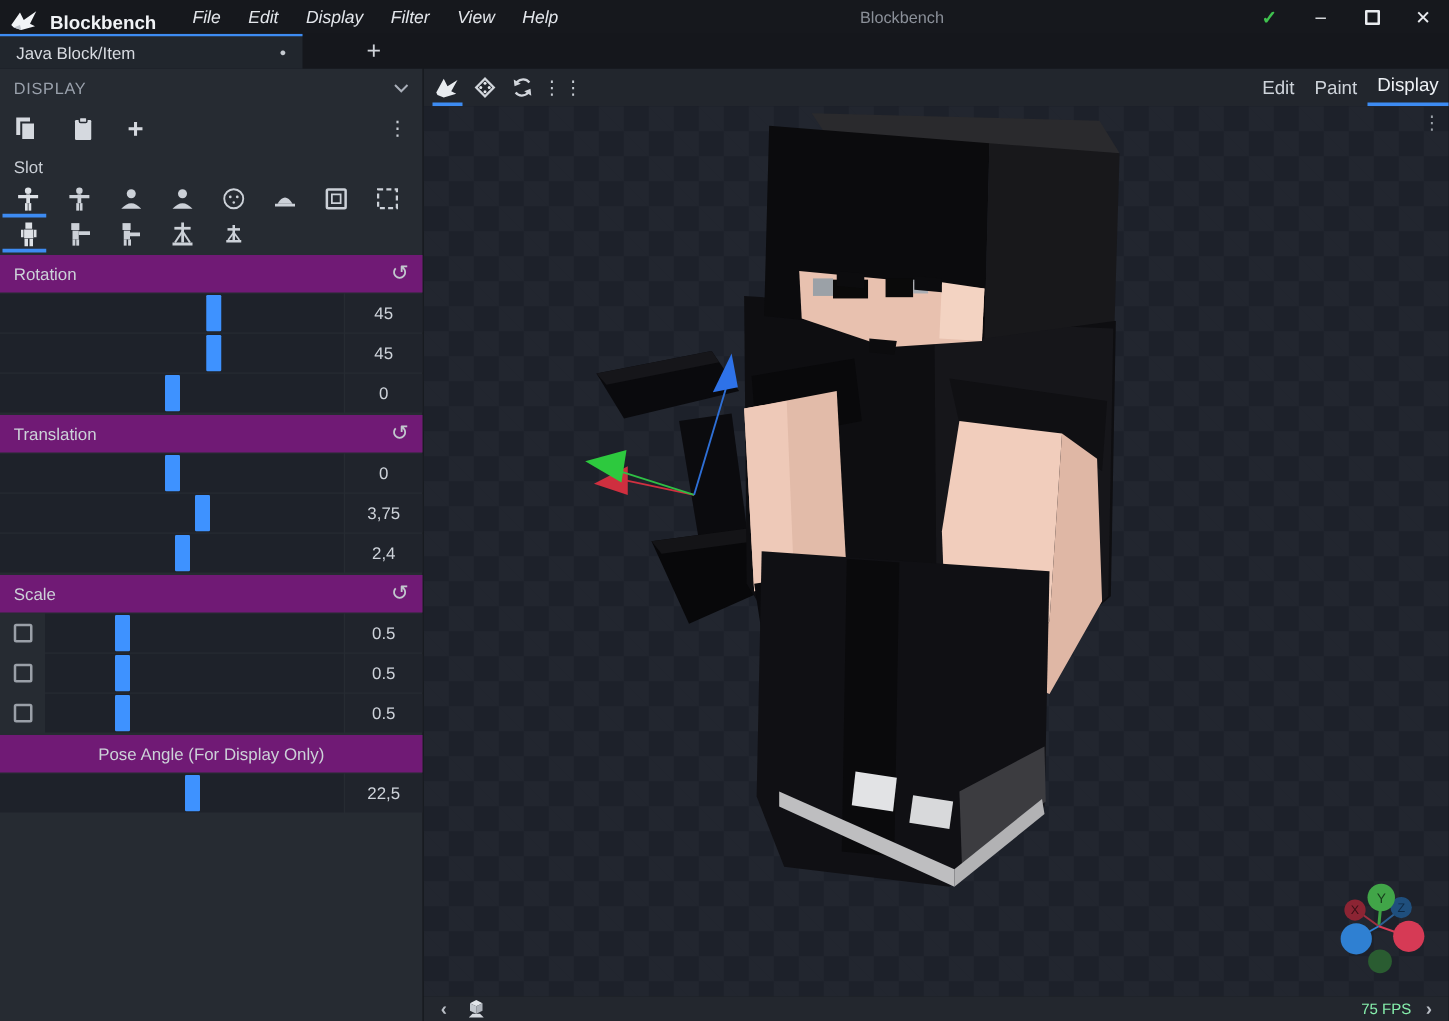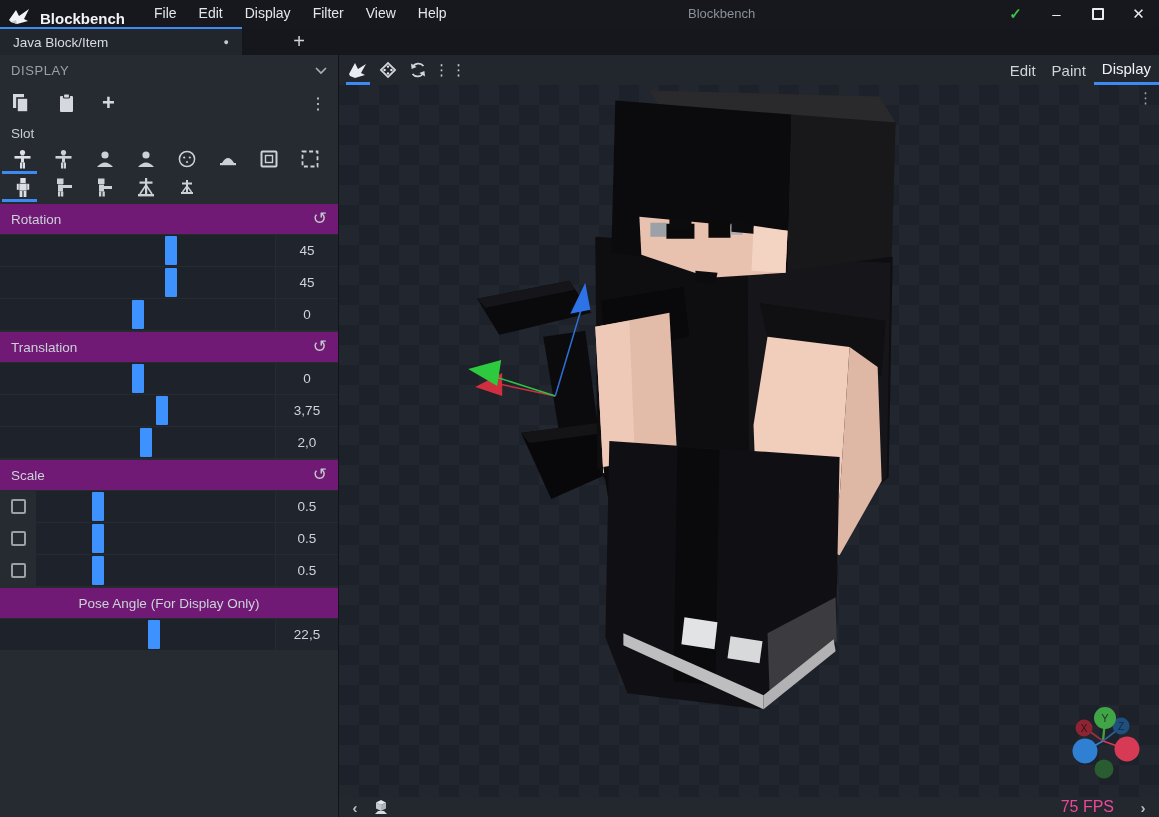--- a/index.html
+++ b/index.html
@@ -3,21 +3,21 @@
 <meta charset="utf-8">
 <style>
   * { margin:0; padding:0; box-sizing:border-box; }
   html,body { width:1159px; height:817px; overflow:hidden; background:#16181d;
     font-family:"Liberation Sans", sans-serif; -webkit-font-smoothing:antialiased; }
 
   
   .titlebar { height:27px; background:#16181d; display:flex; align-items:flex-end; position:relative; }
   .logo { width:26px; height:20px; margin:0 6px 0 8px; display:flex; align-items:center; }
   .appname { color:#f1f3f6; font-size:15px; font-weight:bold; margin-right:18px; }
-  .menus { display:flex; }
+  .menus { display:flex;font-style:italic; }
   .menus span { padding:0 11px; font-size:14px; color:#e3e6eb; cursor:default; line-height:27px; }
   .win-title { position:absolute; left:688px; top:0; line-height:27px; color:#8b9099; font-size:13px; }
   .controls { margin-left:auto; display:flex; height:27px; }
   .ctrl { width:41px; height:27px; display:flex; align-items:center; justify-content:center;
           color:#e9ebef; font-size:15px; }
   .ctrl.check { color:#3fc14e; font-weight:bold; }
   .ctrl .maxbox { width:12px; height:12px; border:2px solid #e9ebef; border-radius:1px; }
 
   
   .tabbar { height:28px; background:#15171c; display:flex; align-items:stretch;gap:38px; }
@@ -71,21 +71,21 @@
     background-image:
       linear-gradient(45deg, #22262f 25%, transparent 25%, transparent 75%, #22262f 75%),
       linear-gradient(45deg, #22262f 25%, transparent 25%, transparent 75%, #22262f 75%);
     background-position:0 0, 20px 20px; background-size:40px 40px; }
   .scene { position:absolute; inset:0; width:100%; height:100%; }
   .corner-kebab { position:absolute; top:4px; right:6px; color:#9aa0a8; font-size:15px; }
   .navgizmo { position:absolute; right:12px; bottom:14px; }
 
   .vbottom { height:20px; background:#23272e; display:flex; align-items:center; padding:0 8px; }
   .vbottom .chev { color:#b9bec5; font-size:15px; font-weight:bold; width:16px; text-align:center; }
-  .vbottom .fps { margin-left:auto; color:#ec4899; font-size:16px; margin-right:21px; }
+  .vbottom .fps { margin-left:auto; color:#86efac; font-size:12px; margin-right:6px; }
   .ped-icon { margin-left:10px; display:flex; align-items:center; }
 </style>
 </head>
 <body>
 
 <div class="titlebar">
   <span class="logo">
     <svg width="24" height="18" viewBox="0 0 24 18">
       <polygon points="1,12 8,2 11,8 21,1 16,11 20,13 9,16 3,14" fill="#f2f4f7"></polygon>
       <polygon points="3,14 9,16 8,12" fill="#c2c7cf"></polygon>
@@ -292,21 +292,21 @@
         <div class="srow">
           <div class="track">
             <div class="handle" style="left: 59%; background: rgb(62, 146, 255);"></div>
           </div>
           <div class="val">3,75</div>
         </div>
         <div class="srow">
           <div class="track">
             <div class="handle" style="left: 53%; background: rgb(62, 146, 255);"></div>
           </div>
-          <div class="val">2,0</div>
+          <div class="val">2,4</div>
         </div>
         <div class="section-head">
           <span>Scale</span>
           <span class="reset">↺</span>
         </div>
         <div class="srow">
           <div class="cbx">
             <i></i>
           </div>
           <div class="track">

